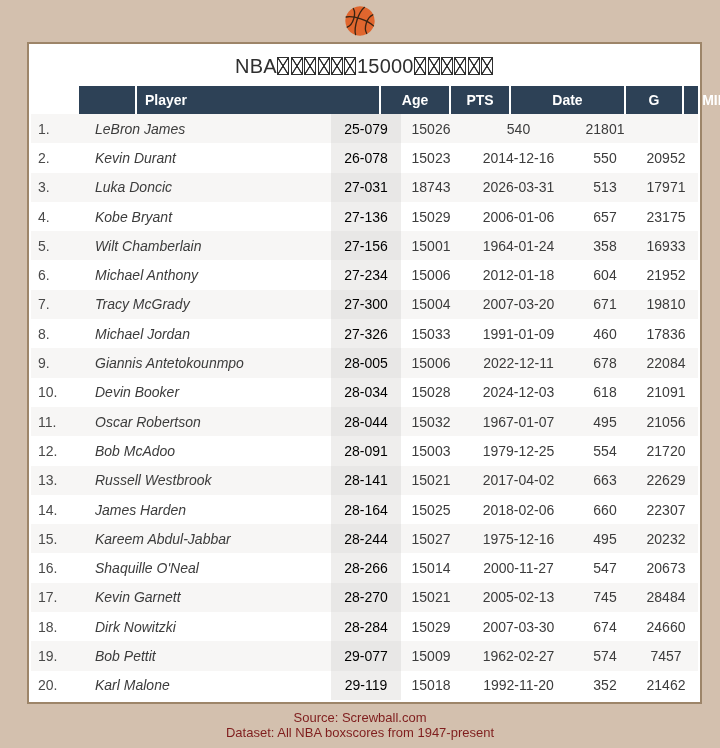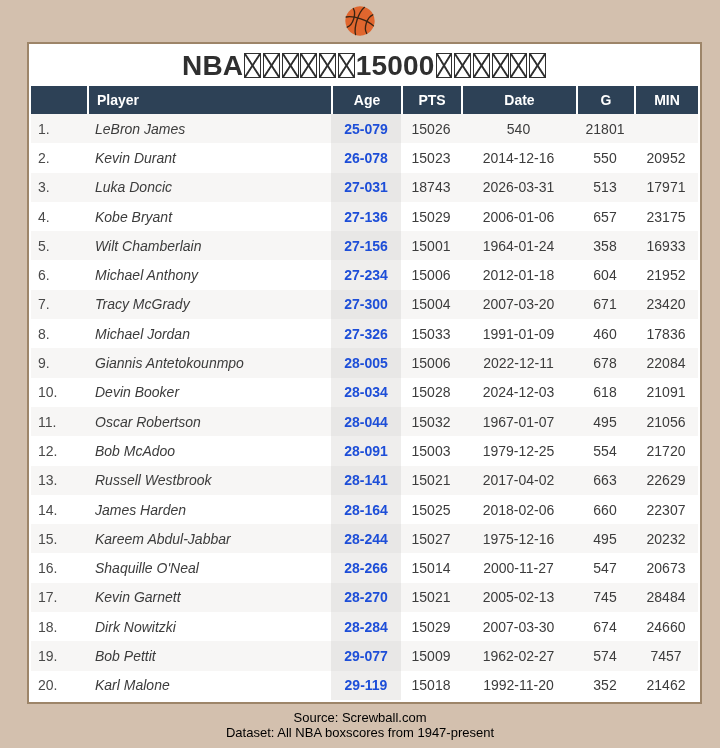--- a/index.html
+++ b/index.html
@@ -15,62 +15,62 @@
   .ball{
     position:absolute;left:343px;top:4px;width:34px;height:34px;
   }
   .card{
     position:absolute;left:27px;top:42px;width:675px;height:662px;
     box-sizing:border-box;background:#ffffff;
     border:2px solid #9d8569;padding:2px;
   }
   .title{
     height:40px;line-height:40px;text-align:center;
-    font-size:28px;font-weight:700;color:#2f2f2f;
+    font-size:20px;font-weight:400;color:#2f2f2f;
     letter-spacing:.2px;white-space:nowrap;
   }
   .tofu{
     display:inline-block;box-sizing:border-box;
     width:.6em;height:.88em;
     border:.055em solid #2f2f2f;
     margin:0 .035em;vertical-align:-.1em;
     background-image:
       linear-gradient(to top right, transparent calc(50% - .05em), #2f2f2f calc(50% - .018em), #2f2f2f calc(50% + .018em), transparent calc(50% + .05em)),
       linear-gradient(to bottom right, transparent calc(50% - .05em), #2f2f2f calc(50% - .018em), #2f2f2f calc(50% + .018em), transparent calc(50% + .05em));
   }
   .grid{
     display:grid;
     grid-template-columns:56px 244px 70px 60px 115px 58px 64px;
   }
   .thead{
     height:28px;background:#2d4156;color:#ffffff;
-    font-weight:700;font-size:14px;
+    font-weight:700;font-size:14px;margin-left:48px;
   }
   .th{
     display:flex;align-items:center;justify-content:center;
     box-sizing:border-box;
   }
   .th + .th{border-left:2px solid #ffffff;}
   .th.c-player{justify-content:flex-start;padding-left:8px;}
   .tbody{display:flex;flex-direction:column;}
   .tr{height:29.3px;font-size:14px;color:#3c3c3c;}
   .tr:nth-child(odd){background:#f7f6f5;}
   .tr:nth-child(even){background:#ffffff;}
   .td{
     display:flex;align-items:center;justify-content:center;
     box-sizing:border-box;white-space:nowrap;
   }
   .td.c-rank{justify-content:flex-start;padding-left:7px;color:#4a4a4a;}
   .td.c-player{justify-content:flex-start;padding-left:8px;font-style:italic;}
-  .td.c-age{font-weight:700;color:#1d4ed8;text-align:center;}
+  .td.c-age{font-weight:400;color:#000000;text-align:center;}
   .tr:nth-child(odd) .c-age{background:#e8e7e6;}
   .tr:nth-child(even) .c-age{background:#efeeed;}
   .footer{
     position:absolute;left:0;top:710px;width:720px;
-    text-align:center;font-size:13px;line-height:15px;color:#000000;
+    text-align:center;font-size:13px;line-height:15px;color:#7f1d1d;
   }
 </style>
 </head>
 <body>
 
 <div class="stage">
 
   <div class="ball">
     <svg viewBox="0 0 36 36" width="34" height="34" aria-hidden="true">
       <g transform="rotate(18 18 18)">
@@ -159,21 +159,21 @@
     <div class="td c-min">21952</div>
   </div>
 
   <div class="grid tr">
     <div class="td c-rank">7.</div>
     <div class="td c-player">Tracy McGrady</div>
     <div class="td c-age">27-300</div>
     <div class="td c-pts">15004</div>
     <div class="td c-date">2007-03-20</div>
     <div class="td c-g">671</div>
-    <div class="td c-min">23420</div>
+    <div class="td c-min">19810</div>
   </div>
 
   <div class="grid tr">
     <div class="td c-rank">8.</div>
     <div class="td c-player">Michael Jordan</div>
     <div class="td c-age">27-326</div>
     <div class="td c-pts">15033</div>
     <div class="td c-date">1991-01-09</div>
     <div class="td c-g">460</div>
     <div class="td c-min">17836</div>

